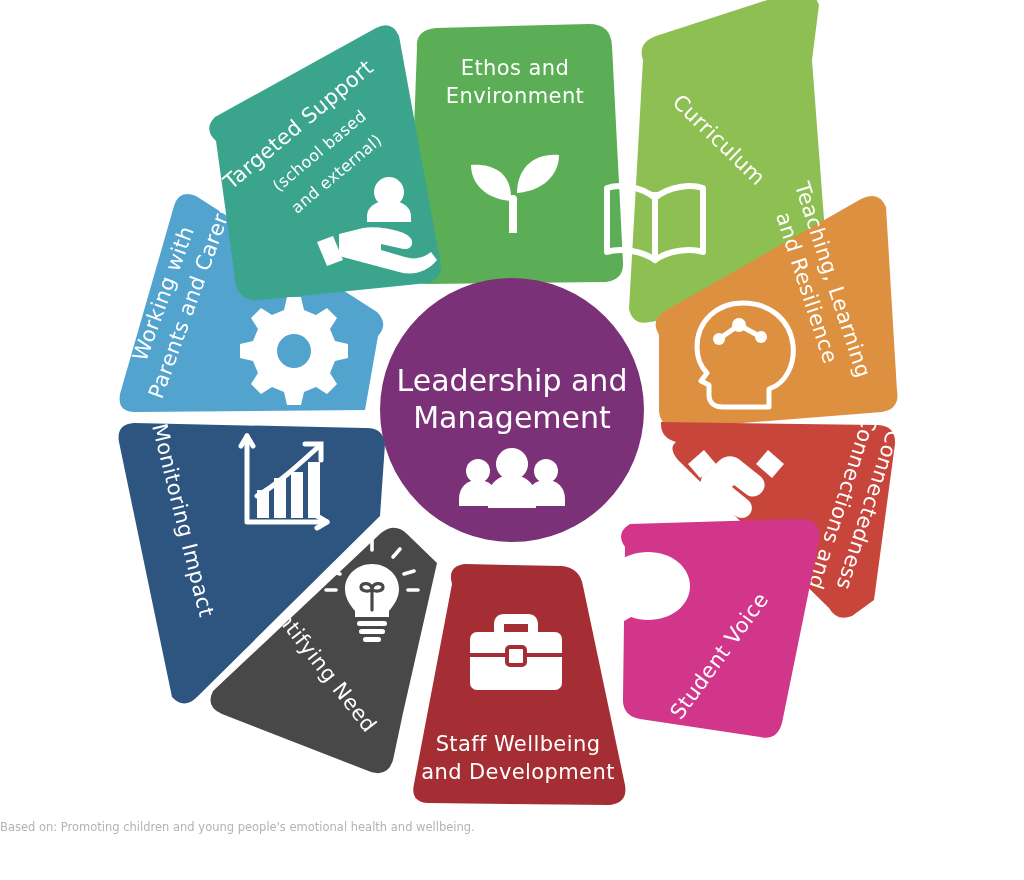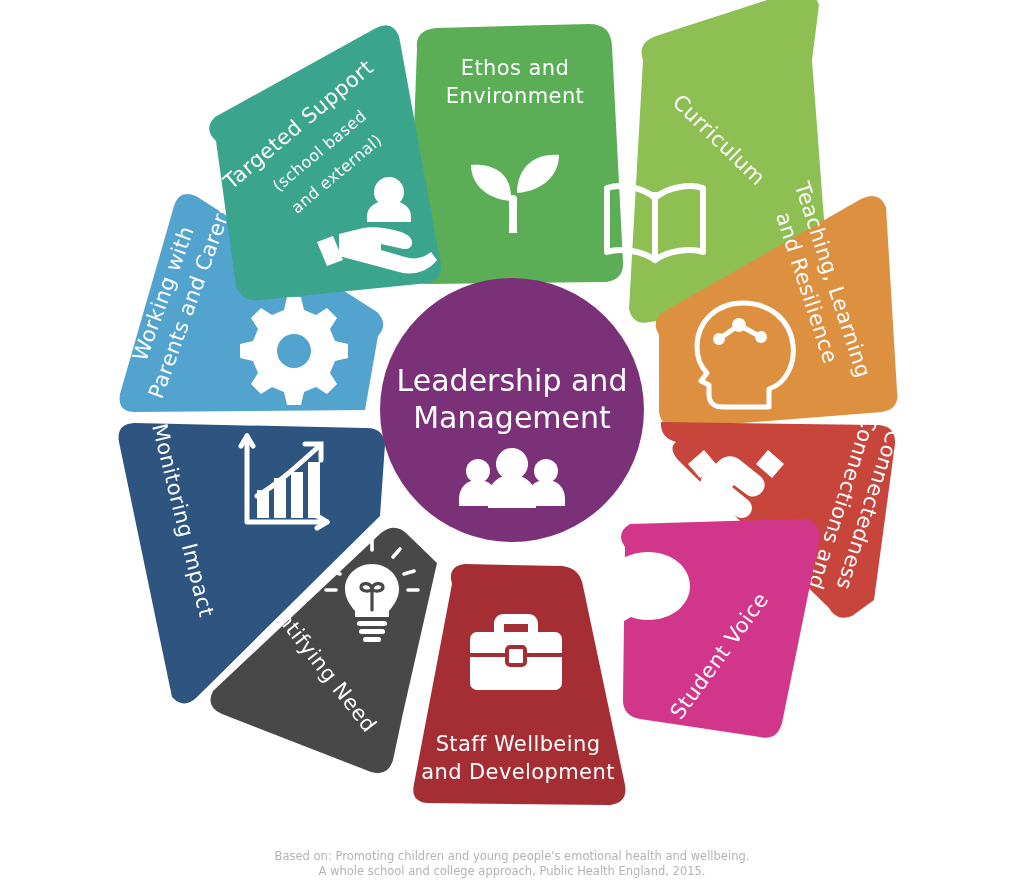--- a/index.html
+++ b/index.html
@@ -20,22 +20,22 @@
   }
   .petal-label.sub{ font-size:16px; }
   .center-label{
     font-family:"DejaVu Sans", sans-serif;
     fill:#ffffff;
     font-size:30px;
   }
   .caption{
     position:absolute;
     left:0;right:0;
-    top:849px;
-    text-align:center;
+    top:820px;
+    text-align:left;
     color:#b3b3b3;
     font-size:11.5px;
     line-height:15px;
     font-family:"DejaVu Sans", sans-serif;
   }
   .caption div{white-space:pre;}
 </style>
 </head>
 <body>
 
@@ -201,16 +201,15 @@
         <path d="M15,19 C15,7 23,0 34,0 C45,0 53,7 53,19 L53,26 L15,26 Z"></path>
         <circle cx="0" cy="-16" r="16"></circle>
         <path d="M-24,19 C-24,4 -14,-5 0,-5 C14,-5 24,4 24,19 L24,28 L-24,28 Z"></path>
       </g>
     </g>
 
   </svg>
 
   <div class="caption">
     <div>Based on: Promoting children and young people's emotional health and wellbeing.</div>
-    <div>A whole school and college approach, Public Health England, 2015.</div>
   </div>
 
 </div>
 
 </body></html>

